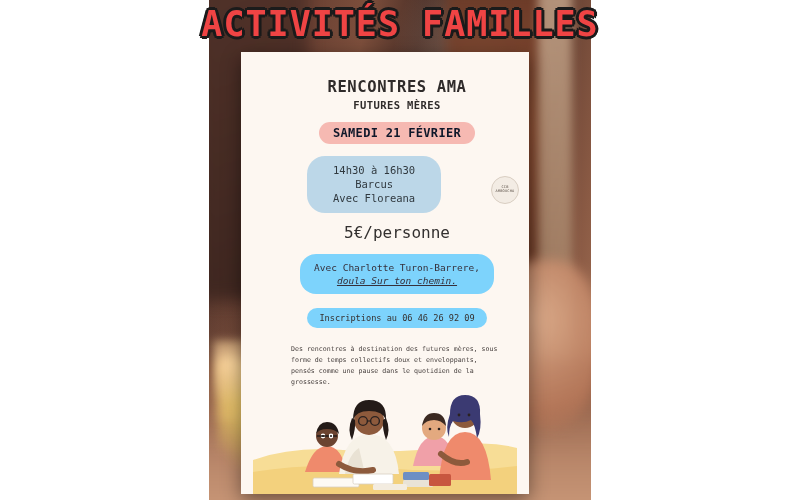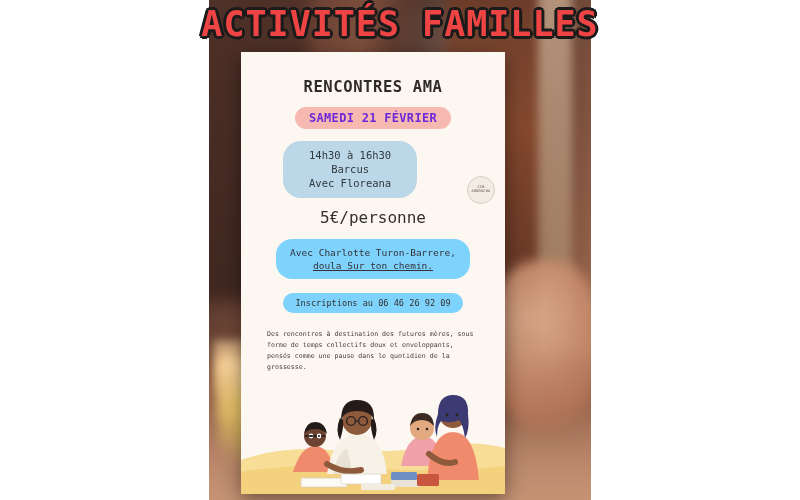--- a/index.html
+++ b/index.html
@@ -145,20 +145,21 @@
   .flyer {
     position: absolute;
     left: 32px;
     top: 52px;
     width: 264px;
     height: 442px;
     background: #fdf7f1;
     box-shadow: 0 6px 18px rgba(0,0,0,0.45);
     overflow: hidden;
     z-index: 5;
+    padding-left: 24px;
   }
   .flyer-inner {
     position: relative;
     padding: 18px 18px 0 18px;
     height: 100%;
     box-sizing: border-box;
   }
   .f-title {
     text-align: center;
     font-family: "DejaVu Sans Mono", monospace;
@@ -180,21 +181,21 @@
   .pill {
     margin: 11px auto 0 auto;
     display: block;
     width: max-content;
     padding: 4px 14px;
     border-radius: 16px;
     text-align: center;
   }
   .pill-date {
     background: #f6b9b2;
-    color: #6d28d9;
+    color: #0f172a;
     font-family: "DejaVu Sans Mono", monospace;
     font-weight: bold;
     font-size: 12px;
     letter-spacing: .3px;
   }
   .pill-blue {
     background: #bcd7e8;
     color: #30393f;
     padding: 7px 26px;
     border-radius: 18px;
@@ -216,21 +217,21 @@
     background: #7dd3fc;
     color: #36303b;
     padding: 7px 14px;
     border-radius: 16px;
     margin-top: 12px;
     line-height: 1.4;
     font-family: "DejaVu Sans Mono", monospace;
     font-size: 9.5px;
     text-align: center;
   }
-  .pill-violet .u { text-decoration: underline; }
+  .pill-violet .u { text-decoration: underline; font-style: italic; }
   .pill-phone {
     background: #7dd3fc;
     color: #36302e;
     padding: 5px 12px;
     border-radius: 14px;
     margin-top: 14px;
     font-family: "DejaVu Sans Mono", monospace;
     font-size: 8.6px;
     text-align: center;
   }
@@ -283,20 +284,21 @@
     <div class="bg-floor"></div>
     <div class="bg-hand"></div>
     <div class="bg-flowers"></div>
     <div class="bg-candle"></div>
     <div class="bg-plant"></div>
 
     <div class="flyer">
       <div class="flyer-inner">
 
         <div class="f-title">RENCONTRES AMA</div>
+        <div class="f-subtitle">FUTURES MÈRES</div>
 
         <div class="pill pill-date">SAMEDI 21 FÉVRIER</div>
 
         <div class="pill pill-blue">
           <div>14h30 à 16h30</div>
           <div>Barcus</div>
           <div>Avec Floreana</div>
         </div>
 
         <div class="f-price">5€/personne</div>

